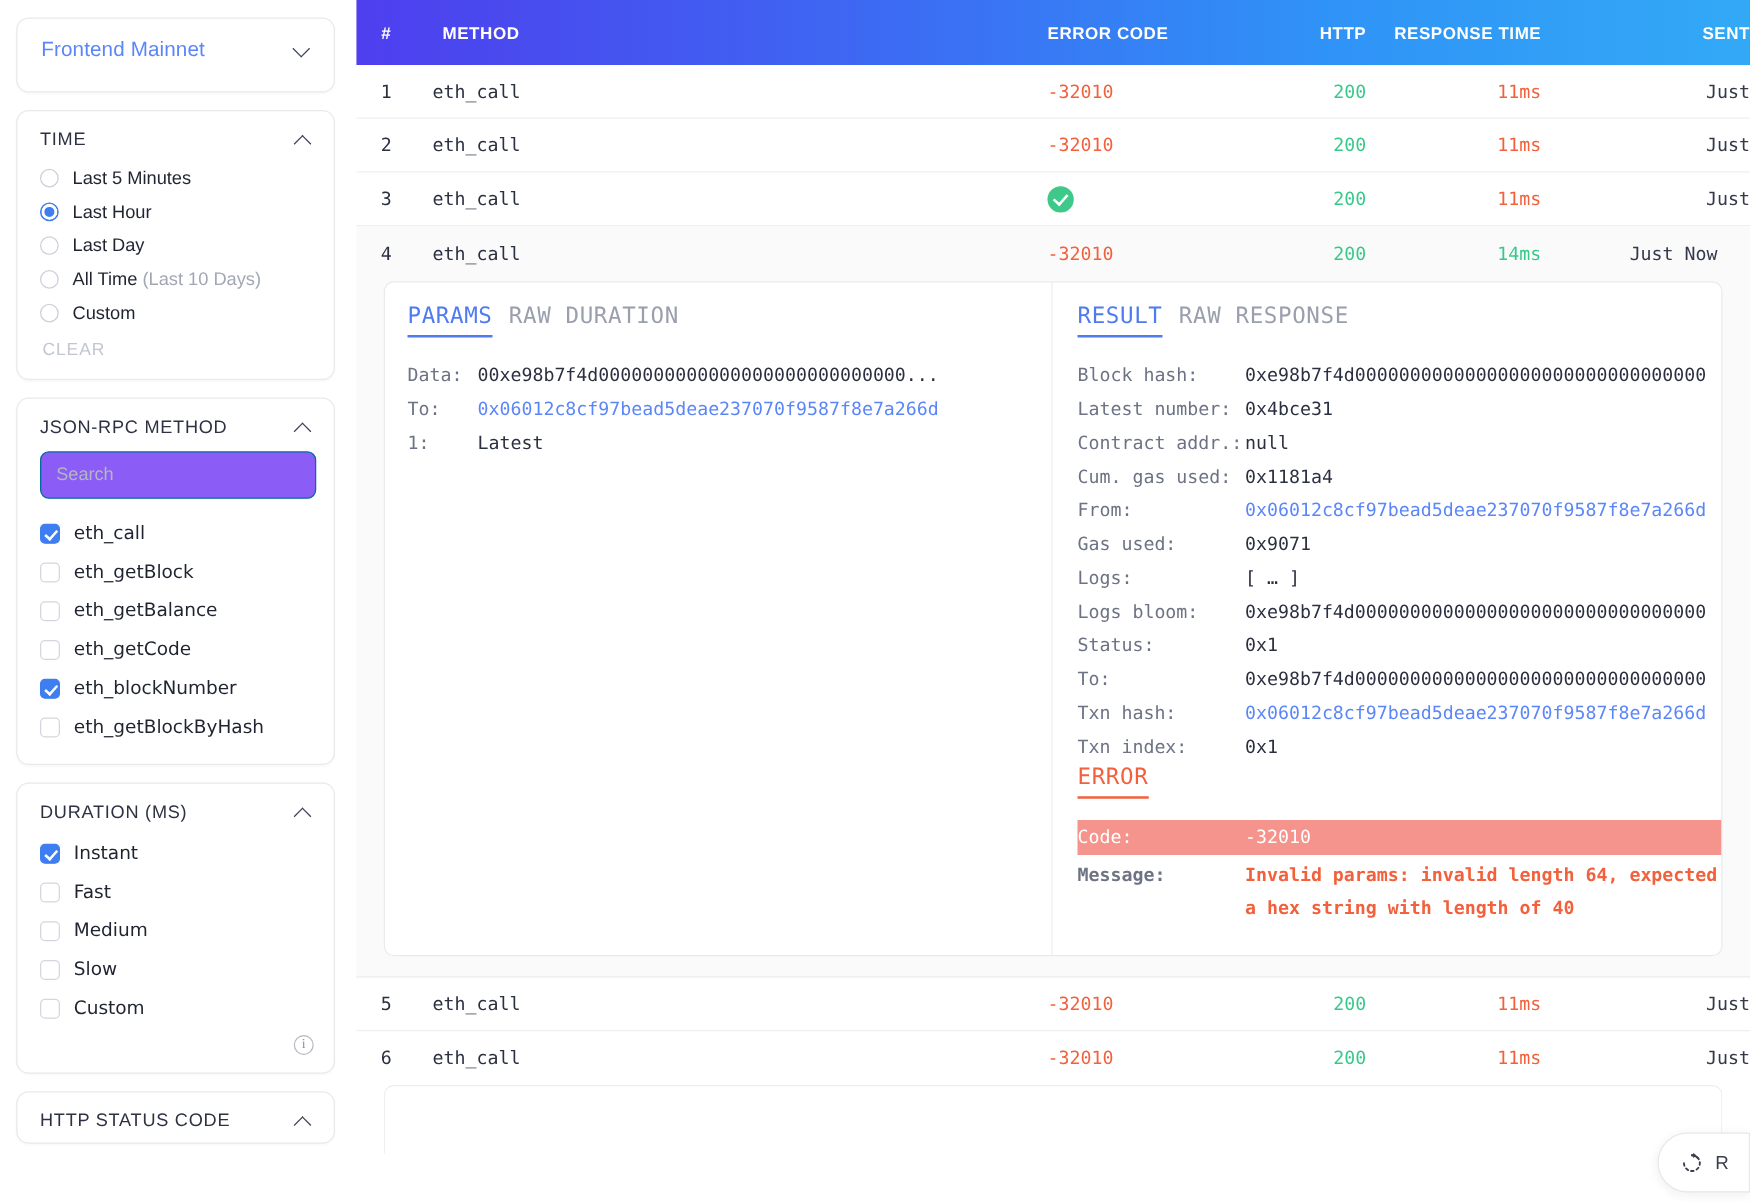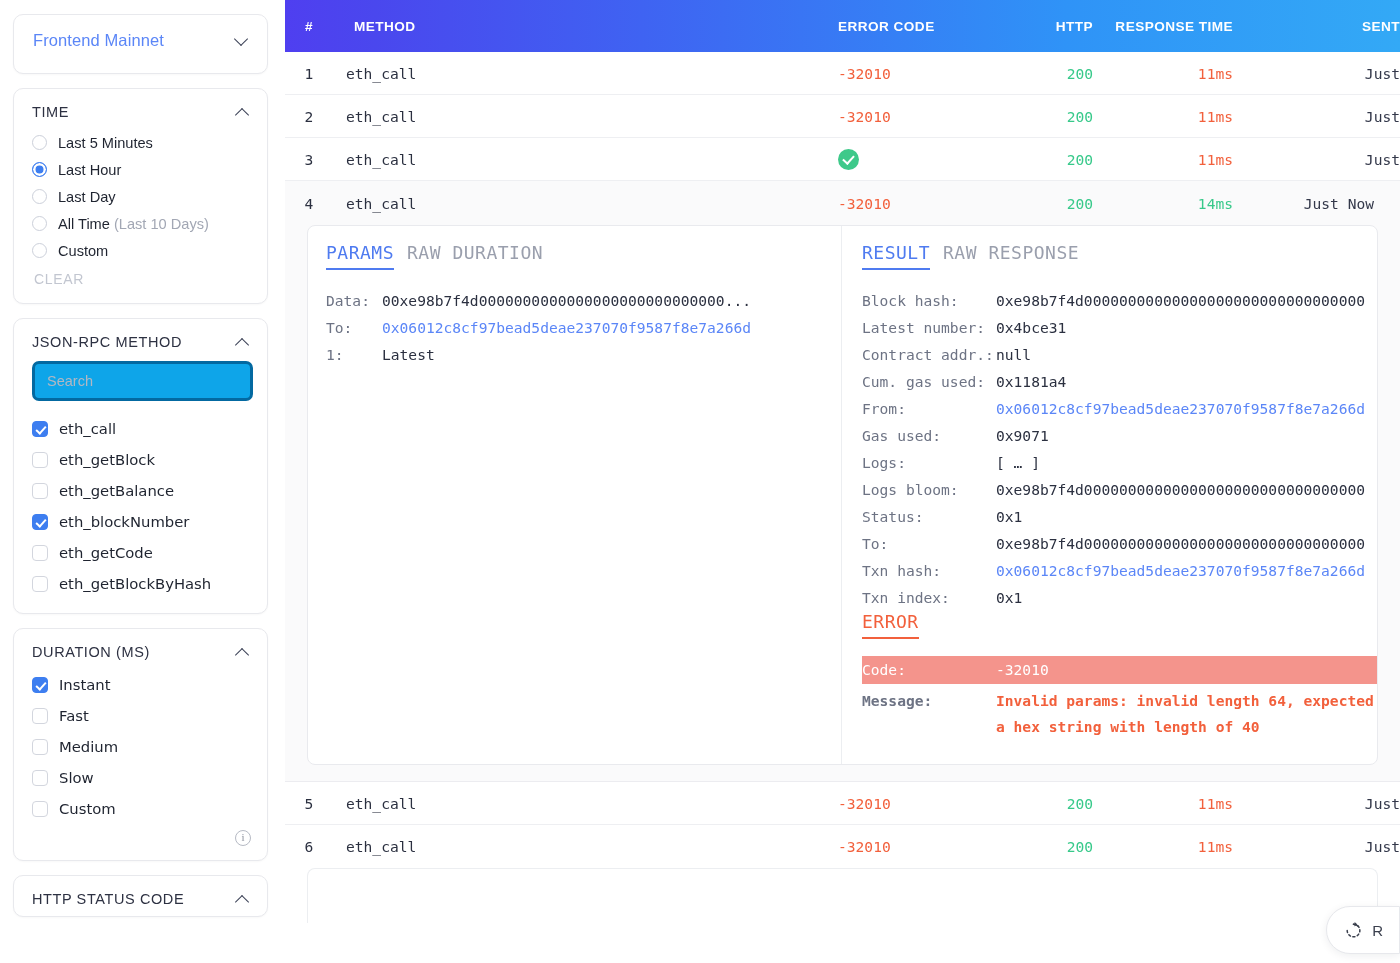--- a/index.html
+++ b/index.html
@@ -63,24 +63,24 @@
   .opt-label { font-size: 14.6px; color: #1f2430; }
   .opt-label .muted { color: #a2a7b4; }
   .clear {
     font-size: 14px; letter-spacing: .7px; color: #c2c6d0;
     padding: 7px 0 2px 2px; cursor: pointer;
   }
 
   
   .search {
     width: 100%; height: 38px;
-    border: 3px solid #0369a1; border-radius: 7px;
+    border: 1px solid #0369a1; border-radius: 7px;
     padding: 17px 12px; font-size: 14.5px; color: #2d3142;
     font-family: "Liberation Sans", sans-serif;
-    outline: none; background: #0ea5e9;
+    outline: none; background: #8b5cf6;
     margin: 2px 0 12px 0;
   }
   .search::placeholder { color: #b3b7c2; }
 
   
   .cbrow { display:flex; align-items:center; gap: 11px; height: 31px; cursor:pointer; }
   .cb {
     width: 16px; height: 16px; border-radius: 4px;
     border: 1.5px solid #d3d6de; background:#fff; flex:0 0 16px;
     position: relative;
@@ -276,26 +276,26 @@
         </div>
         <div class="cbrow">
           <span class="cb"></span>
           <span class="cb-label">eth_getBlock</span>
         </div>
         <div class="cbrow">
           <span class="cb"></span>
           <span class="cb-label">eth_getBalance</span>
         </div>
         <div class="cbrow">
+          <span class="cb"></span>
+          <span class="cb-label">eth_getCode</span>
+        </div>
+        <div class="cbrow">
           <span class="cb on"></span>
           <span class="cb-label">eth_blockNumber</span>
-        </div>
-        <div class="cbrow">
-          <span class="cb"></span>
-          <span class="cb-label">eth_getCode</span>
         </div>
         <div class="cbrow">
           <span class="cb"></span>
           <span class="cb-label">eth_getBlockByHash</span>
         </div>
       </div>
     </div>
 
     <div class="card">
       <div class="sect-head">

